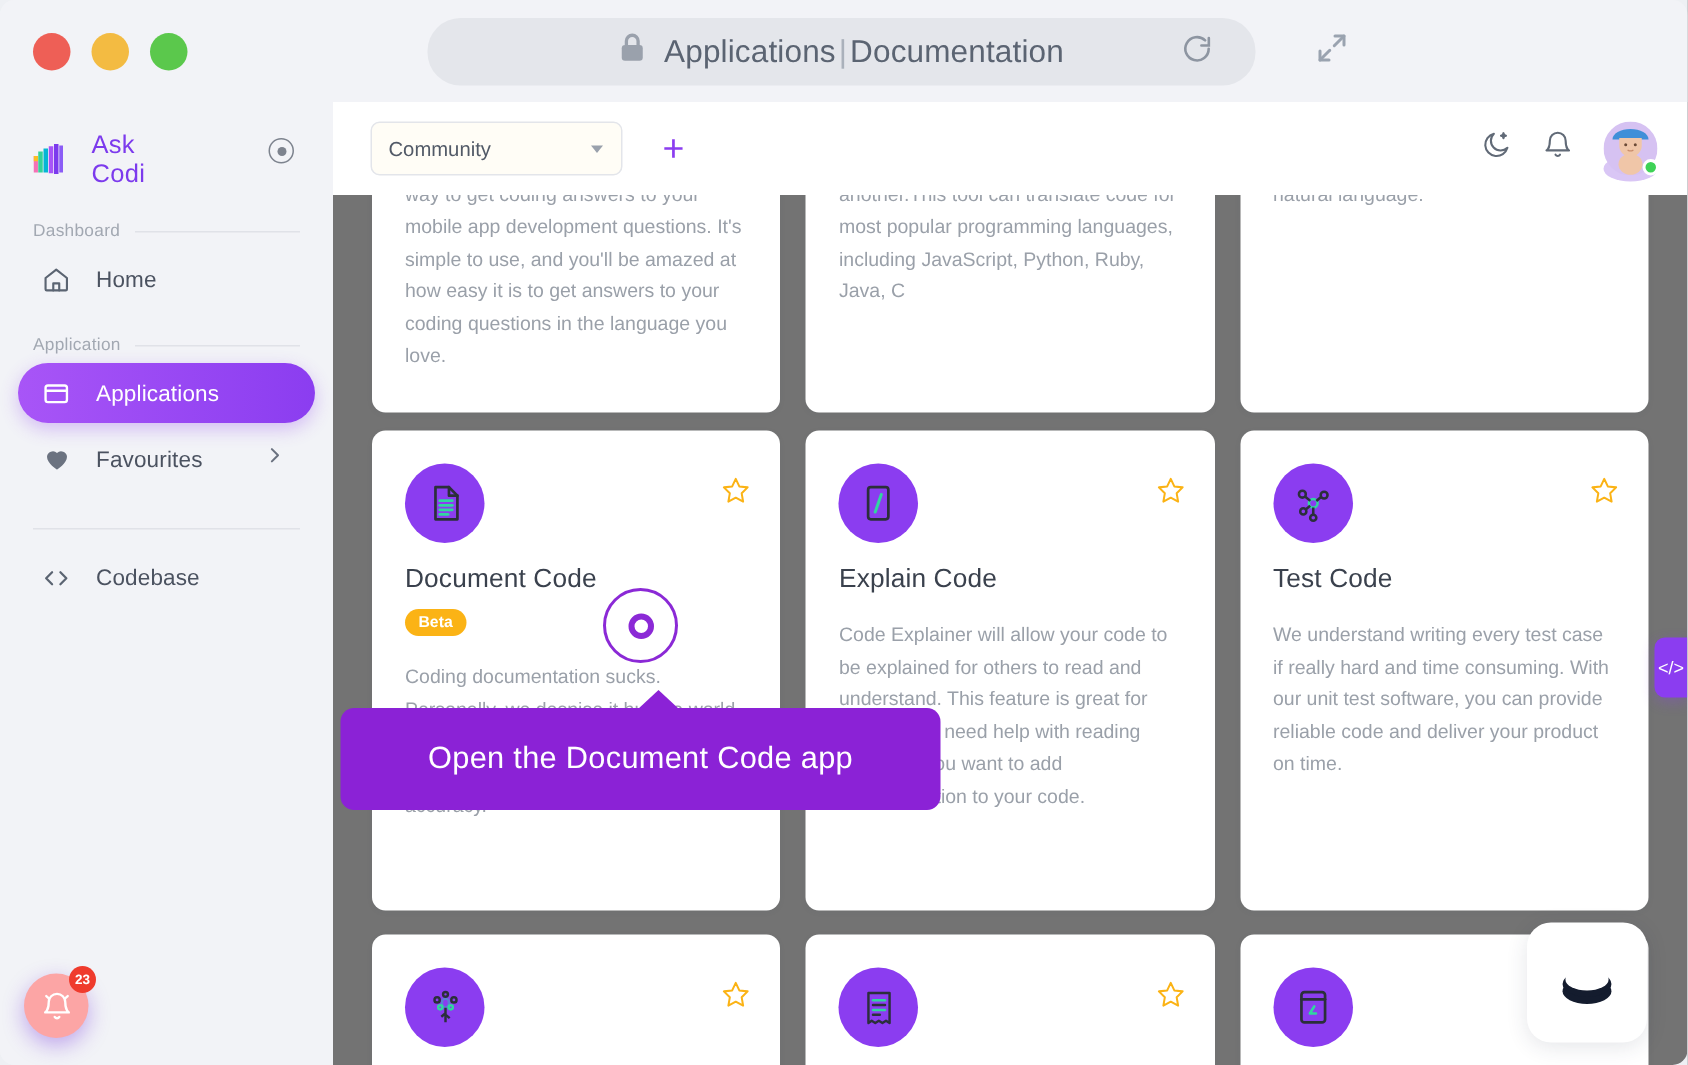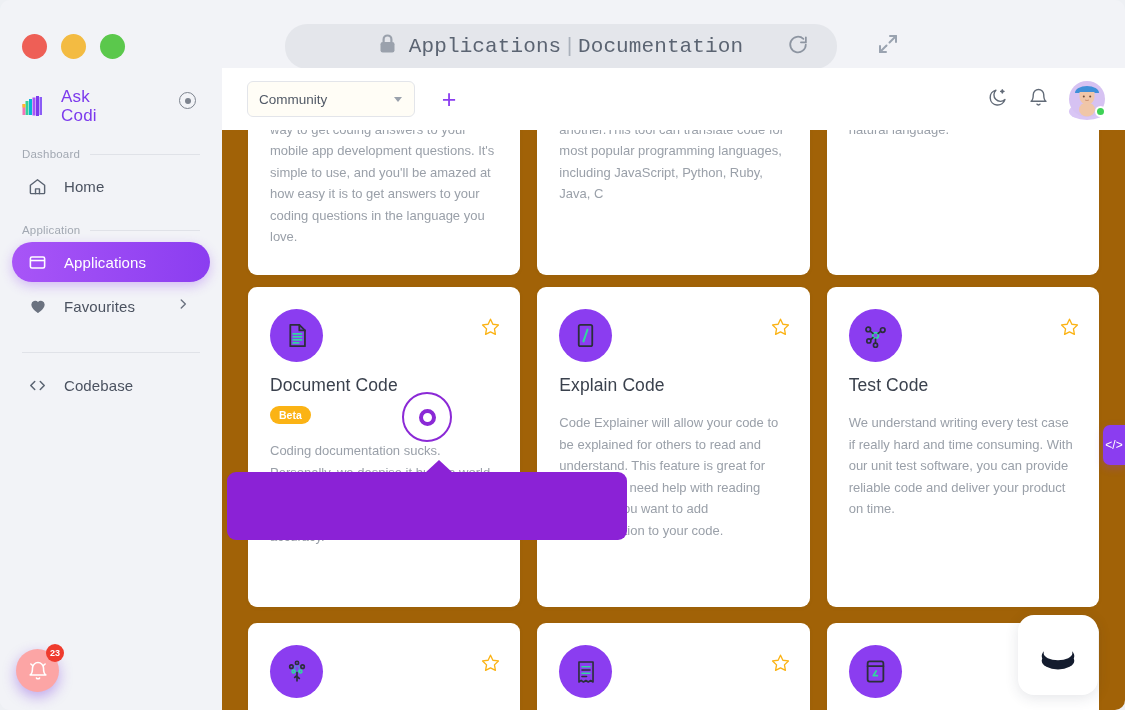--- a/index.html
+++ b/index.html
@@ -12,24 +12,24 @@
   #app {
     position: relative;
     width: 1125px; height: 710px;
     background: #f2f3f7;
     border-radius: 10px;
     overflow: hidden;
   }
 
   
   .titlebar {
-    position: absolute; top: 12px; left: 0;
+    position: absolute; top: 0; left: 0;
     width: 922px; height: 68px;
     background: #f2f3f7;
-    display: flex; align-items: center; font-family: Liberation Mono, monospace;
+    display: flex; align-items: center;
   }
   .traffic { position: absolute; left: 22px; top: 22px; display: flex; gap: 14px; }
   .dot { width: 25px; height: 25px; border-radius: 50%; }
   .dot.red { background: #ee5f56; }
   .dot.yellow { background: #f3bb42; }
   .dot.green { background: #5bc84c; }
 
   .urlbar {
     position: absolute; left: 285px; top: 12px;
     width: 552px; height: 45px;
@@ -123,21 +123,21 @@
     background: #ef3b2d; color: #fff;
     border-radius: 9px;
     font-size: 9px; font-weight: bold;
     display: flex; align-items: center; justify-content: center;
   }
 
   
   .content {
     position: absolute; left: 222px; top: 68px;
     width: 903px; height: 642px;
-    background: #a16207;
+    background: #737373;
     overflow: hidden;
   }
   .toolbar {
     position: absolute; top: 0; left: 0;
     width: 903px; height: 62px;
     background: #ffffff;
     display: flex; align-items: center;
     padding: 0 20px 0 25px;
     z-index: 30;
   }
@@ -603,15 +603,16 @@
 
   </div>
 
 
   <div class="click-ring">
       <i></i>
     </div>
 
   <div class="tooltip">
     <div class="tooltip-arrow"></div>
+    <span class="tooltip-text">Open the Document Code app</span>
   </div>
 
 </div>
 
 </body></html>

